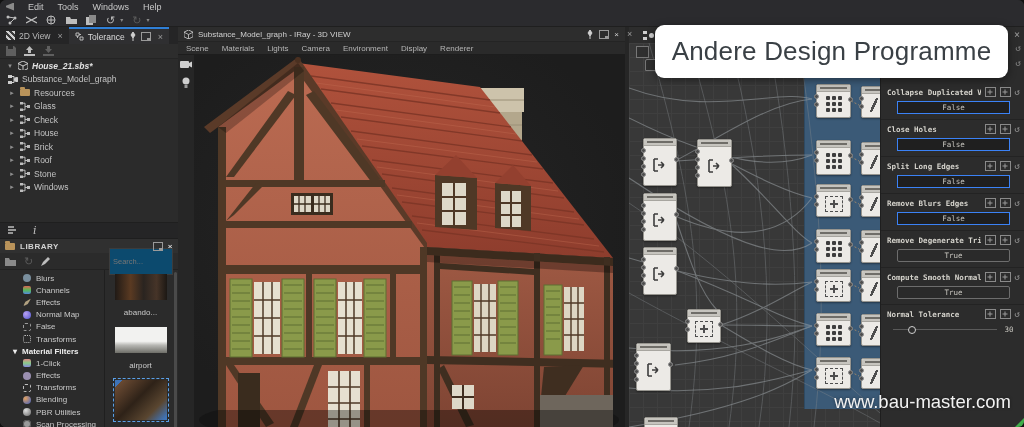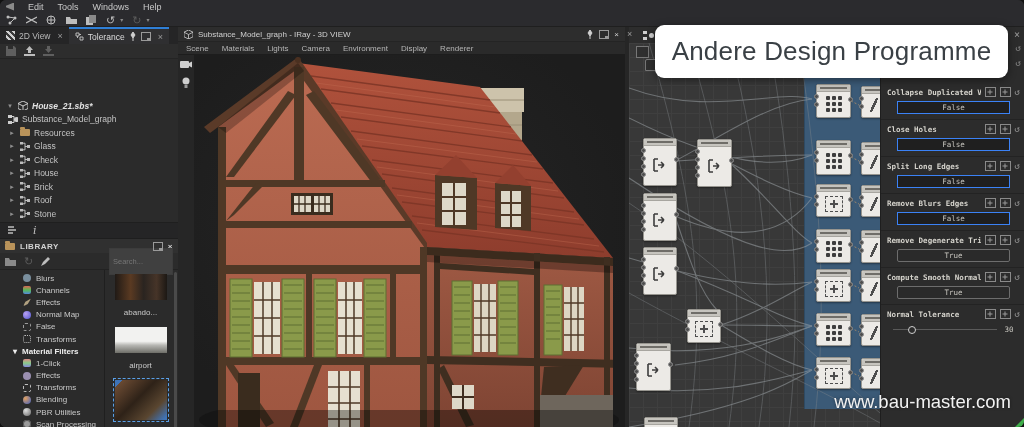--- a/index.html
+++ b/index.html
@@ -25,37 +25,37 @@
   .tab.inactive{background:#252526;}
   .tab.active{background:#2f2f31;border-top:2px solid #2f7fd6;color:#dcdcdc;}
   .tab .x{font-size:9px;color:#9a9a9a;margin-left:3px;}
   .checker{width:9px;height:9px;background:
      linear-gradient(45deg,#cfcfcf 25%,#3a3a3a 25%,#3a3a3a 50%,#cfcfcf 50%,#cfcfcf 75%,#3a3a3a 75%);background-size:6px 6px;}
   .float-ic{width:8px;height:7px;border:1px solid #9a9a9a;position:relative;}
   .float-ic::after{content:"";position:absolute;right:-1px;bottom:-1px;width:4px;height:3px;background:#9a9a9a;}
   #explorer-toolbar{position:absolute;left:0;top:17px;width:178px;height:15px;background:#2d2d2d;
                     display:flex;align-items:center;gap:8px;padding-left:6px;box-sizing:border-box;border-bottom:1px solid #242424;}
   
-  #explorer-tree{position:absolute;left:0;top:32px;width:178px;height:166px;font-size:8.5px;margin-top:40px;}
+  #explorer-tree{position:absolute;left:0;top:32px;width:178px;height:166px;font-size:8.5px;}
   .tree-row{display:flex;align-items:center;height:13.5px;gap:4px;padding-left:6px;color:#c3c3c3;}
   .tree-row .chev{width:8px;color:#8f8f8f;font-size:7px;text-align:center;}
   .tree-row.child{padding-left:8px;}
   .tree-root-label{font-weight:bold;font-style:italic;color:#e2e2e2;}
   .node-ic{width:10px;height:9px;}
   .folder-ic{width:10px;height:7px;background:#b9935a;border-radius:1px;position:relative;}
   .folder-ic::before{content:"";position:absolute;left:0;top:-2px;width:5px;height:2px;background:#b9935a;border-radius:1px 1px 0 0;}
   
   #bottom-tabs{position:absolute;left:0;top:195px;width:178px;height:16px;background:#252526;display:flex;align-items:center;gap:14px;padding-left:8px;box-sizing:border-box;border-top:1px solid #1f1f1f;}
   .info-i{font-style:italic;font-family:"DejaVu Serif",serif;font-size:11px;color:#bdbdbd;}
   
   #library{position:absolute;left:0;top:211px;width:178px;height:189px;background:#2b2b2b;border-top:1px solid #1e1e1e;}
   #library-header{height:14px;display:flex;align-items:center;gap:5px;padding:0 5px;background:#303030;font-size:8px;letter-spacing:.5px;color:#d2d2d2;font-weight:bold;}
   #library-header .spacer{flex:1;}
   #library-toolbar{height:16px;display:flex;align-items:center;gap:8px;padding:0 5px;border-bottom:1px solid #222;}
-  #library-search{margin-left:auto;width:64px;height:27px;background:#404040;border:1px solid #3c3c3c;color:#9a9a9a;
+  #library-search{margin-left:auto;width:64px;height:27px;background:#0c4a6e;border:1px solid #3c3c3c;color:#9a9a9a;
                   font-size:7.5px;padding:0 3px;box-sizing:border-box;font-family:"Liberation Sans",sans-serif;}
   #library-body{position:absolute;left:0;top:31px;right:0;bottom:0;display:flex;}
   #library-list{width:105px;border-right:1px solid #1f1f1f;padding-top:2px;box-sizing:border-box;}
   .lib-row{display:flex;align-items:center;gap:5px;height:12.2px;padding-left:14px;font-size:8px;color:#c9c9c9;margin-left:9px;}
   .lib-row.section{padding-left:4px;font-weight:bold;color:#efefef;}
   .lib-dot{width:8px;height:8px;border-radius:2px;flex:0 0 auto;}
   #library-thumbs{flex:1;position:relative;padding:4px 8px 0 6px;}
   .thumb{width:52px;height:26px;margin:0 auto;}
   .thumb-label{text-align:center;font-size:8px;color:#c9c9c9;margin:8px 0 10px;}
   #thumb-scroll{position:absolute;right:1px;top:2px;width:3px;height:180px;background:#4a4a4a;border-radius:2px;}

